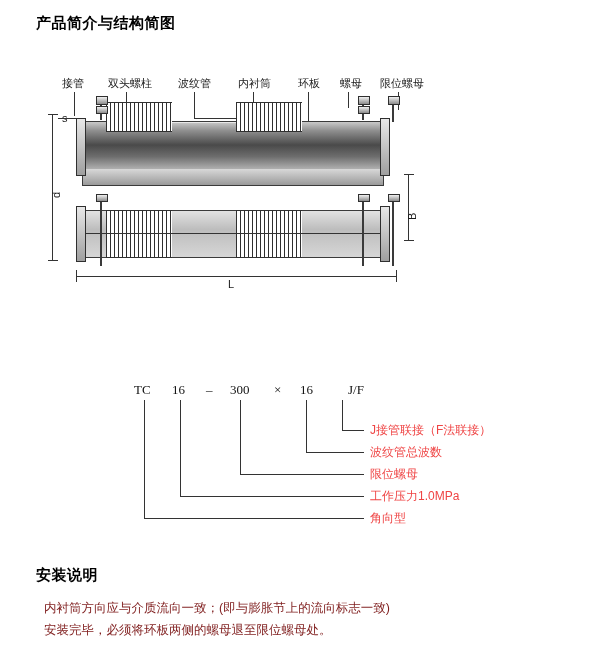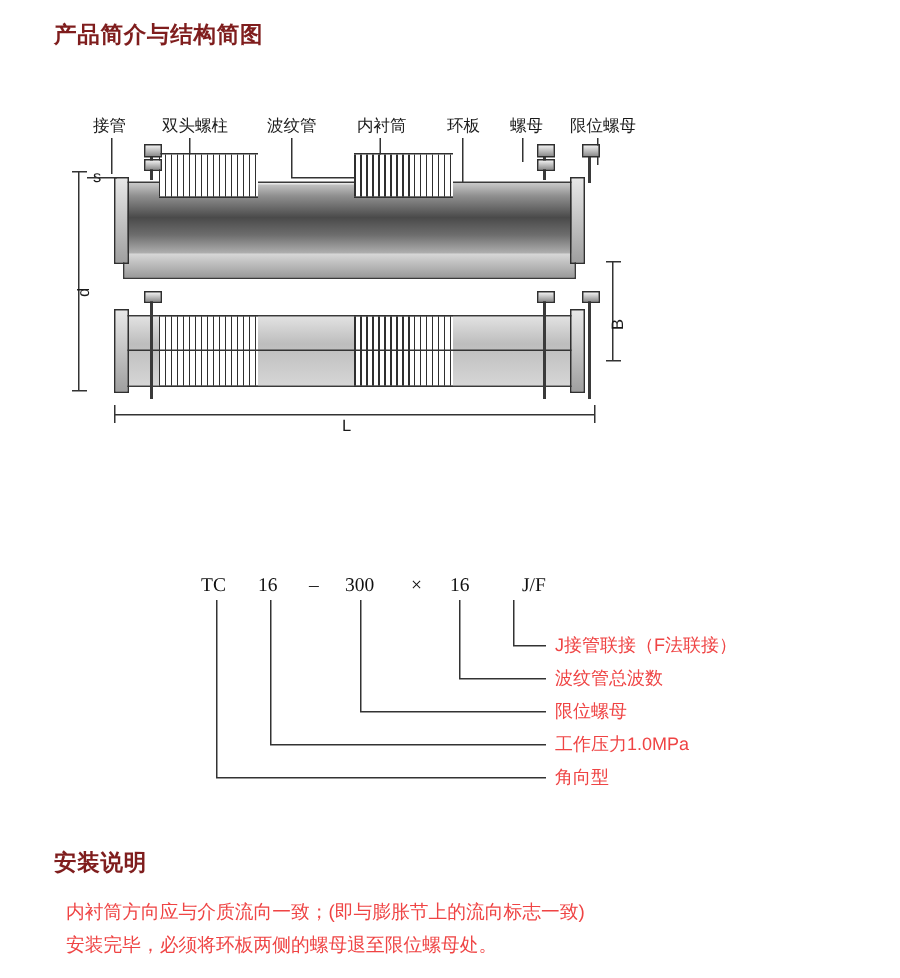--- a/index.html
+++ b/index.html
@@ -18,21 +18,21 @@
   .page {
     position: relative;
     width: 600px;
     height: 652px;
   }
   
   .section-title {
     position: absolute;
     font-size: 15px;
     font-weight: bold;
-    color: #7f1d1d;
+    color: #000000;
     letter-spacing: 0.5px;
     white-space: nowrap;
   }
   #title-1 { left: 36px; top: 14px; }
   #title-2 { left: 36px; top: 356px; }
   #title-3 { left: 36px; top: 566px; text-align: center; }
 
   
   .figure {
     position: absolute;
@@ -173,21 +173,21 @@
     position: absolute;
     height: 1px;
     background: #333;
   }
 
   
   .note-line {
     position: absolute;
     left: 44px;
     font-size: 12.5px;
-    color: #ef4444;
+    color: #7f1d1d;
     white-space: nowrap;
   }
   #note-0 { top: 600px; }
   #note-1 { top: 622px; }
 </style>
 </head>
 <body>
 
 <div class="page">
 

